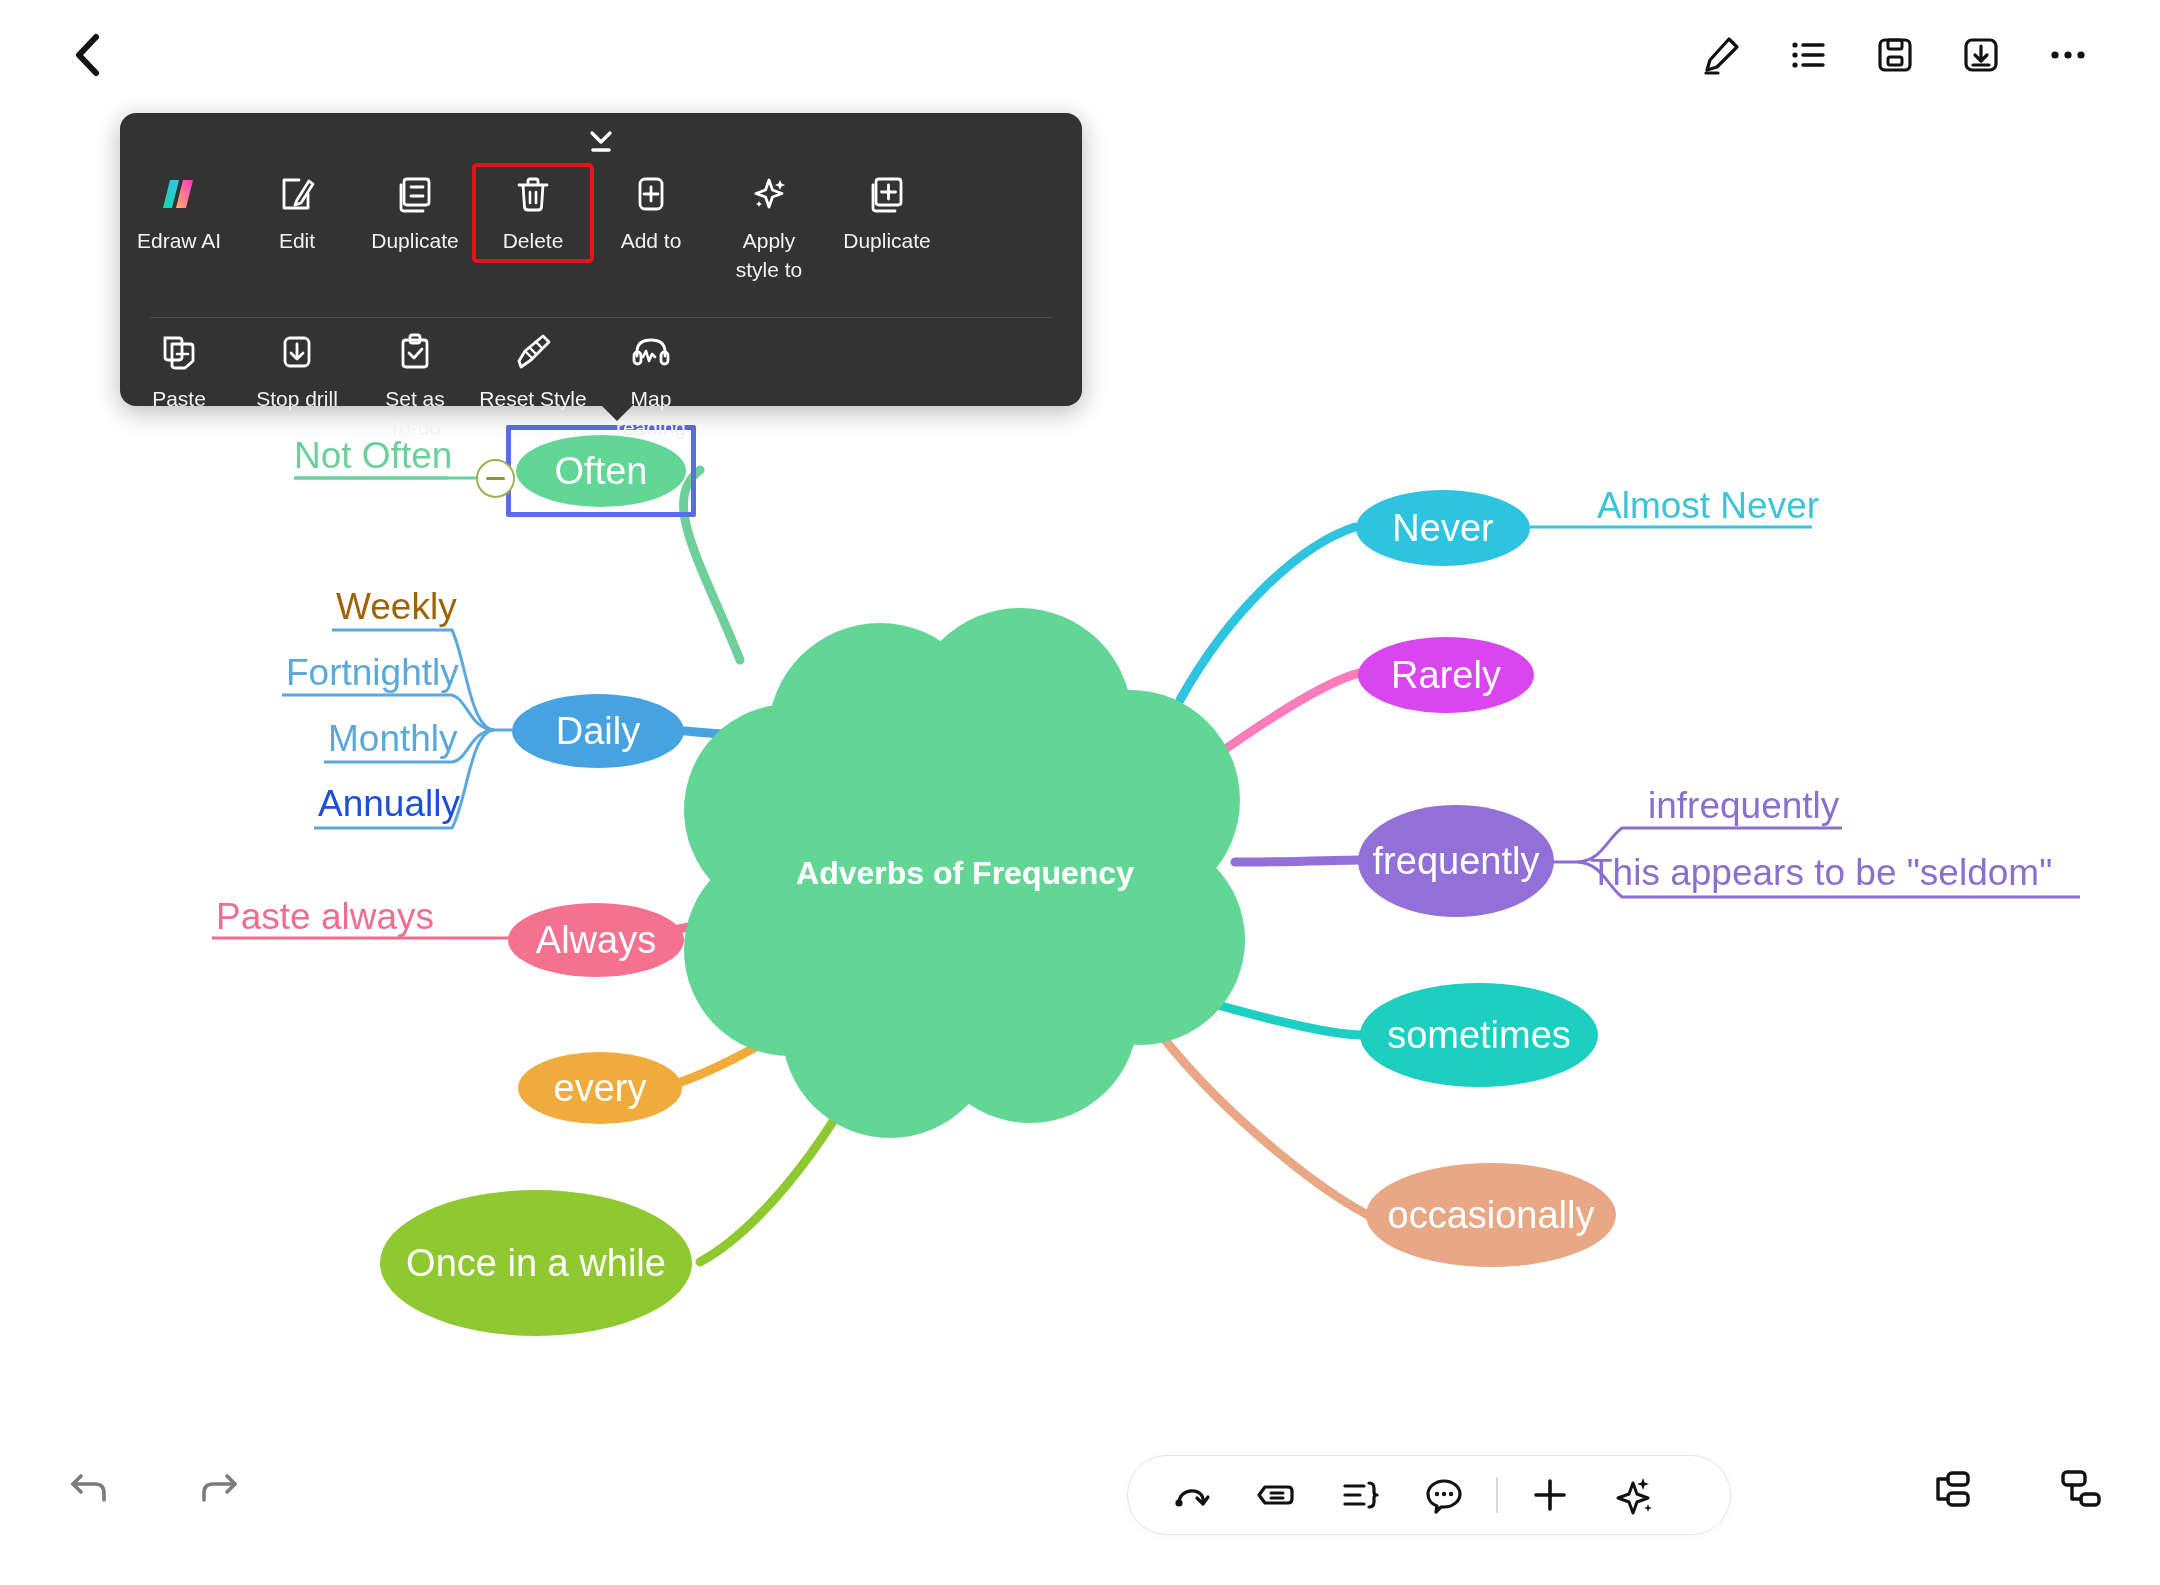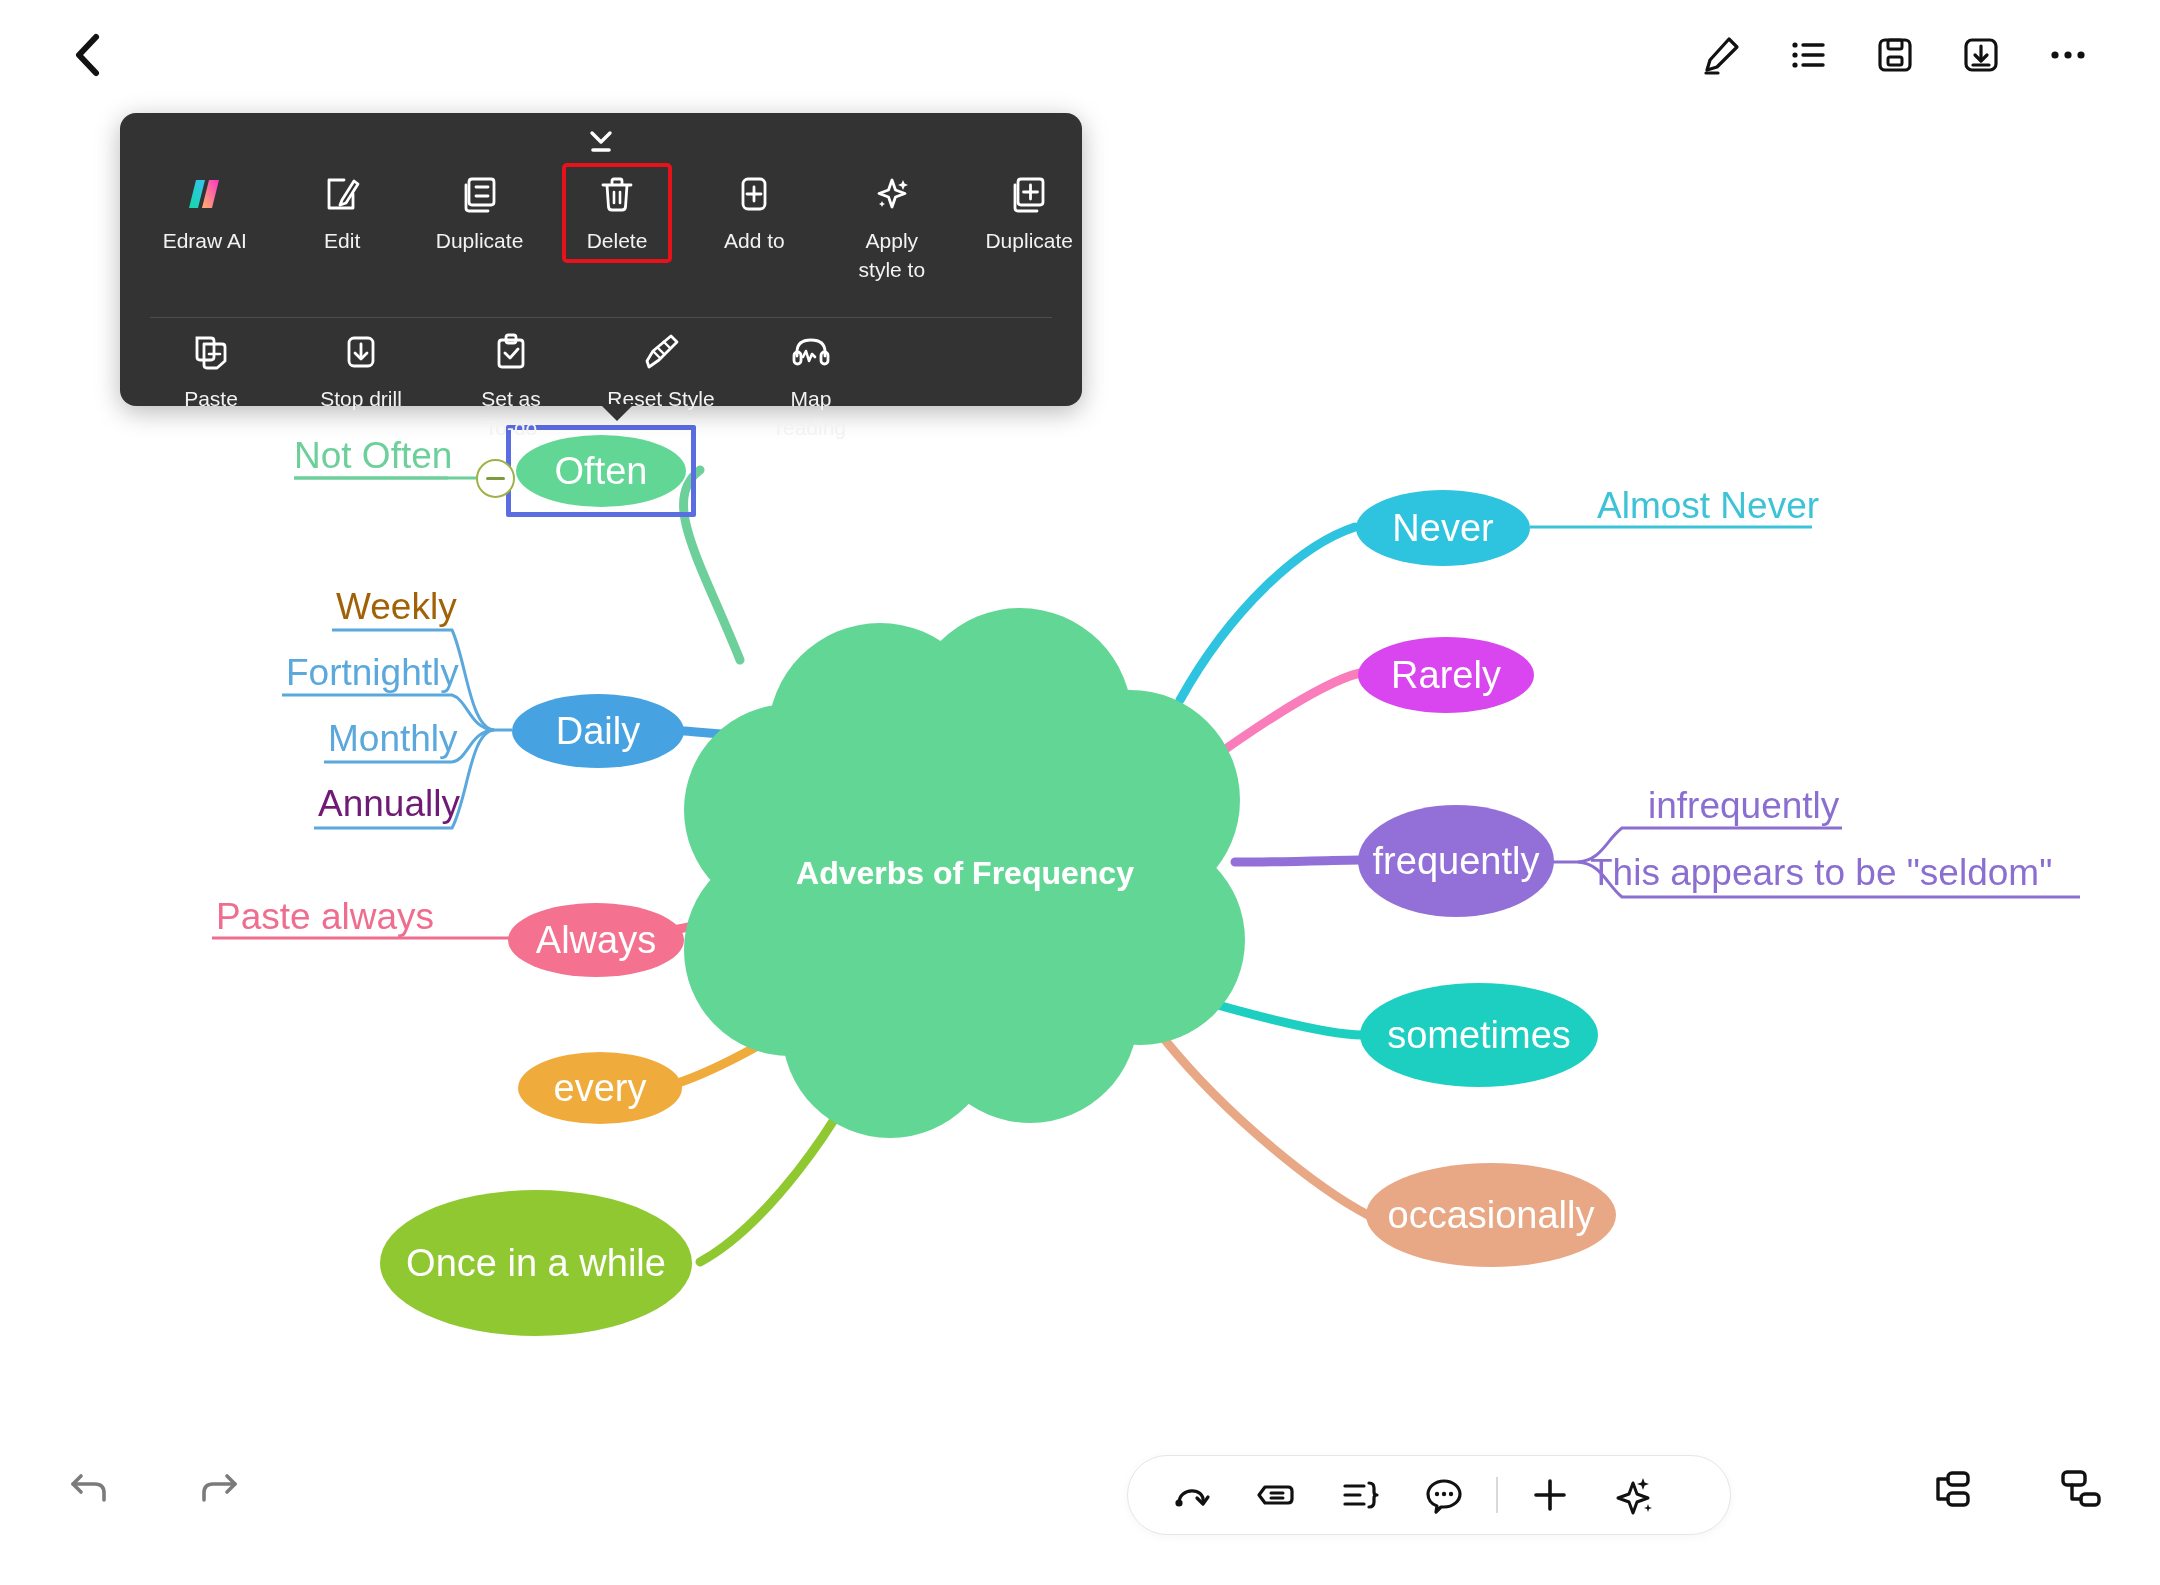--- a/index.html
+++ b/index.html
@@ -52,21 +52,21 @@
   #menu-row-2 {
     position: absolute; left: 0; top: 210px; width: 962px; height: 120px;
     display: flex; align-items: flex-start;
   }
   .menu-divider {
     position:absolute; left: 30px; top: 204px; width: 902px; height: 1px;
     background: rgba(255,255,255,.13);
   }
   .menu-item {
     width: 118px; display: flex; flex-direction: column; align-items: center;
-    cursor: pointer; padding-top: 6px; position: relative; margin-left: 32px;
+    cursor: pointer; padding-top: 6px; position: relative;
   }
   .menu-item .mi-icon {
     width: 46px; height: 46px; display:flex; align-items:center; justify-content:center;
     margin-bottom: 9px;
   }
   .menu-item .mi-label {
     color: #f2f2f2; font-size: 21px; line-height: 29px; text-align: center;
     max-width: 112px; white-space: pre-line;
   }
   #mi-delete {
@@ -251,21 +251,21 @@
   </div>
 
   <div class="leaf" style="left:294px; top:435px; color:#6dcf9a;">Not Often</div>
 
   <div class="leaf" style="left:336px; top:586px; color:#a16207;">Weekly</div>
 
   <div class="leaf" style="left:286px; top:652px; color:#5ba8dd;">Fortnightly</div>
 
   <div class="leaf" style="left:328px; top:718px; color:#5ba8dd;">Monthly</div>
 
-  <div class="leaf" style="left:318px; top:783px; color:#701a75;">Annually</div>
+  <div class="leaf" style="left:318px; top:783px; color:#1d4ed8;">Annually</div>
 
   <div class="leaf" style="left:216px; top:896px; color:#ef6d8e;">Paste always</div>
 
   <div class="leaf" style="left:1597px; top:485px; color:#3cc3d6;">Almost Never</div>
 
   <div class="leaf" style="left:1648px; top:785px; color:#8b6fd0;">infrequently</div>
 
   <div class="leaf" style="left:1890px; top:852px; color:#8b6fd0; transform:translateX(-300px);">This appears to be "seldom"</div>
 
   <div id="topbar">

